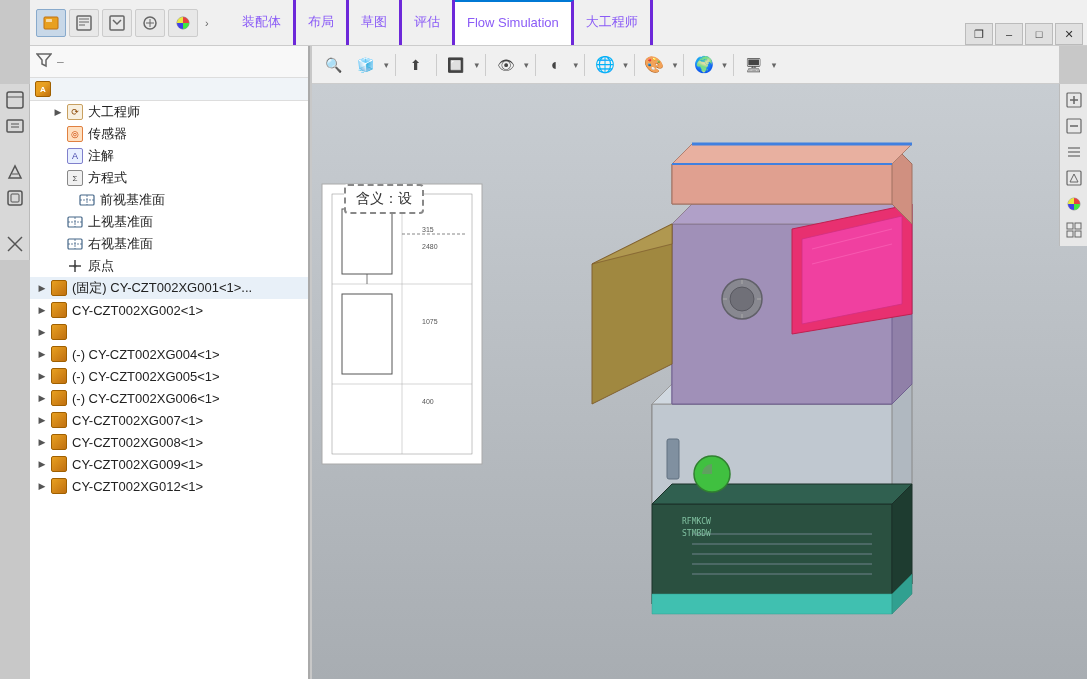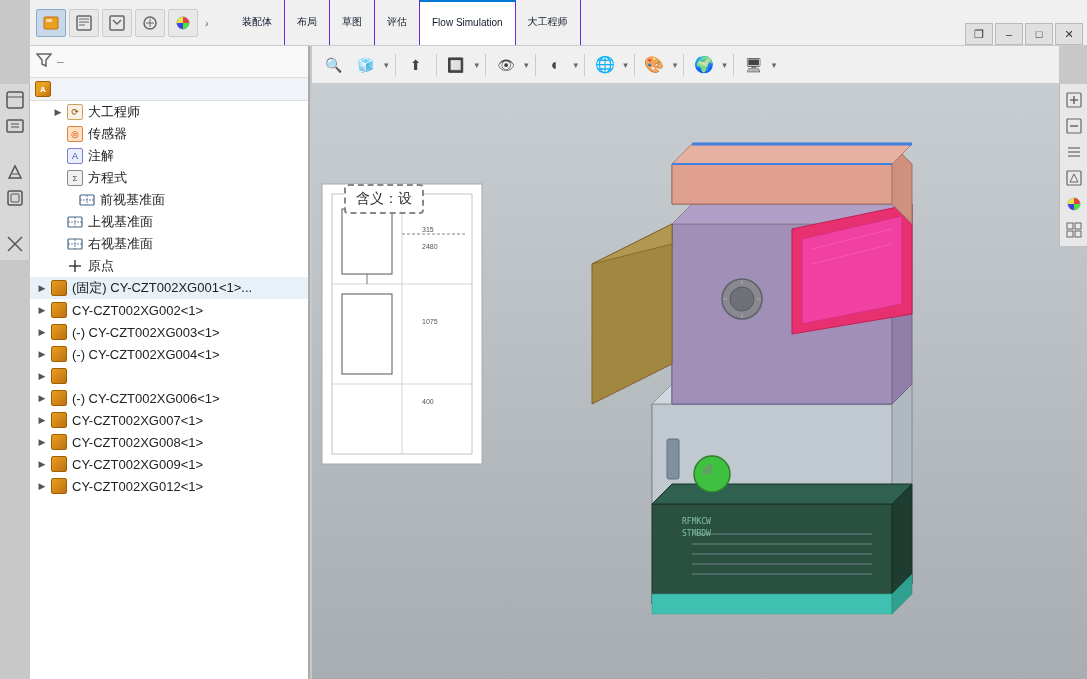--- a/index.html
+++ b/index.html
@@ -22,24 +22,24 @@
       height: 46px;
       background: #f0f0f0;
       display: flex;
       align-items: flex-end;
       padding-bottom: 0;
       border-bottom: 1px solid #ccc;
       z-index: 100;
     }
     .menu-tab {
       padding: 6px 12px 8px;
-      font-size: 10px;
+      font-size: 13px;
       cursor: pointer;
-      color: #0f172a;
-      border-right: 1px solid #6d28d9;
+      color: #8b5cf6;
+      border-right: 3px solid #6d28d9;
       height: 100%;
       display: flex;
       align-items: center;
     }
     .menu-tab.active {
       background: white;
       border-top: 2px solid #0078d4;
       font-weight: 500;
     }
     .window-controls {
@@ -561,34 +561,34 @@
       <div class="tree-icon">
         <div class="icon-component" style="background:linear-gradient(135deg,#e8a020,#c07010);width:16px;height:16px;border:1px solid #a06000;border-radius:2px;"></div>
       </div>
       <span class="tree-label">CY-CZT002XG002&lt;1&gt;</span>
     </div>
     <div class="tree-item" style="padding-left:4px;">
       <div class="tree-expand">▶</div>
       <div class="tree-icon">
         <div class="icon-component" style="background:linear-gradient(135deg,#e8a020,#c07010);width:16px;height:16px;border:1px solid #a06000;border-radius:2px;"></div>
       </div>
-      <span class="tree-label">(-) CY-CZT002XG003&lt;1&gt;</span>
     </div>
     <div class="tree-item" style="padding-left:4px;">
       <div class="tree-expand">▶</div>
       <div class="tree-icon">
         <div class="icon-component" style="background:linear-gradient(135deg,#e8a020,#c07010);width:16px;height:16px;border:1px solid #a06000;border-radius:2px;"></div>
       </div>
       <span class="tree-label">(-) CY-CZT002XG004&lt;1&gt;</span>
     </div>
     <div class="tree-item" style="padding-left:4px;">
       <div class="tree-expand">▶</div>
       <div class="tree-icon">
         <div class="icon-component" style="background:linear-gradient(135deg,#e8a020,#c07010);width:16px;height:16px;border:1px solid #a06000;border-radius:2px;"></div>
       </div>
+      <span class="tree-label">(-) CY-CZT002XG005&lt;1&gt;</span>
     </div>
     <div class="tree-item" style="padding-left:4px;">
       <div class="tree-expand">▶</div>
       <div class="tree-icon">
         <div class="icon-component" style="background:linear-gradient(135deg,#e8a020,#c07010);width:16px;height:16px;border:1px solid #a06000;border-radius:2px;"></div>
       </div>
       <span class="tree-label">(-) CY-CZT002XG006&lt;1&gt;</span>
     </div>
     <div class="tree-item" style="padding-left:4px;">
       <div class="tree-expand">▶</div>

